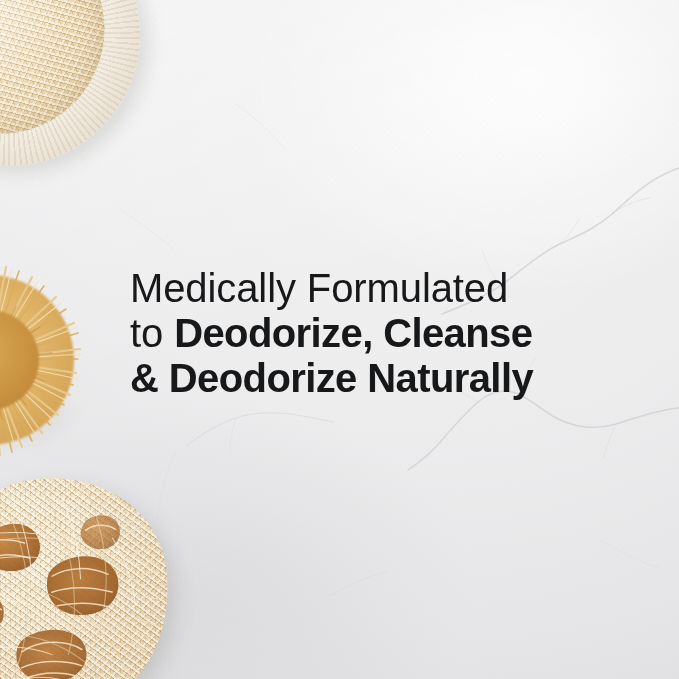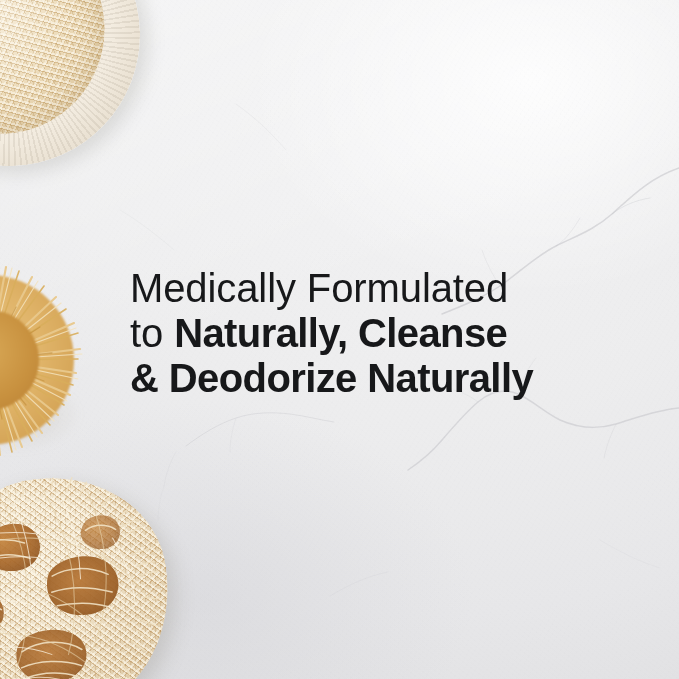--- a/index.html
+++ b/index.html
@@ -437,20 +437,20 @@
           <path d="M136,14 L142,2"></path>
       </g>
     </svg>
   </div>
 
   <div class="headline">
     <span class="hl-line">
       <span class="w-light">Medically Formulated</span>
     </span>
     <span class="hl-line">
-      <span class="w-light">to </span><span class="w-bold">Naturally, Cleanse</span>
+      <span class="w-light">to </span><span class="w-bold">Deodorize, Cleanse</span>
     </span>
     <span class="hl-line">
       <span class="w-bold">&amp; Deodorize Naturally</span>
     </span>
   </div>
 
 </div>
 
 </body></html>

